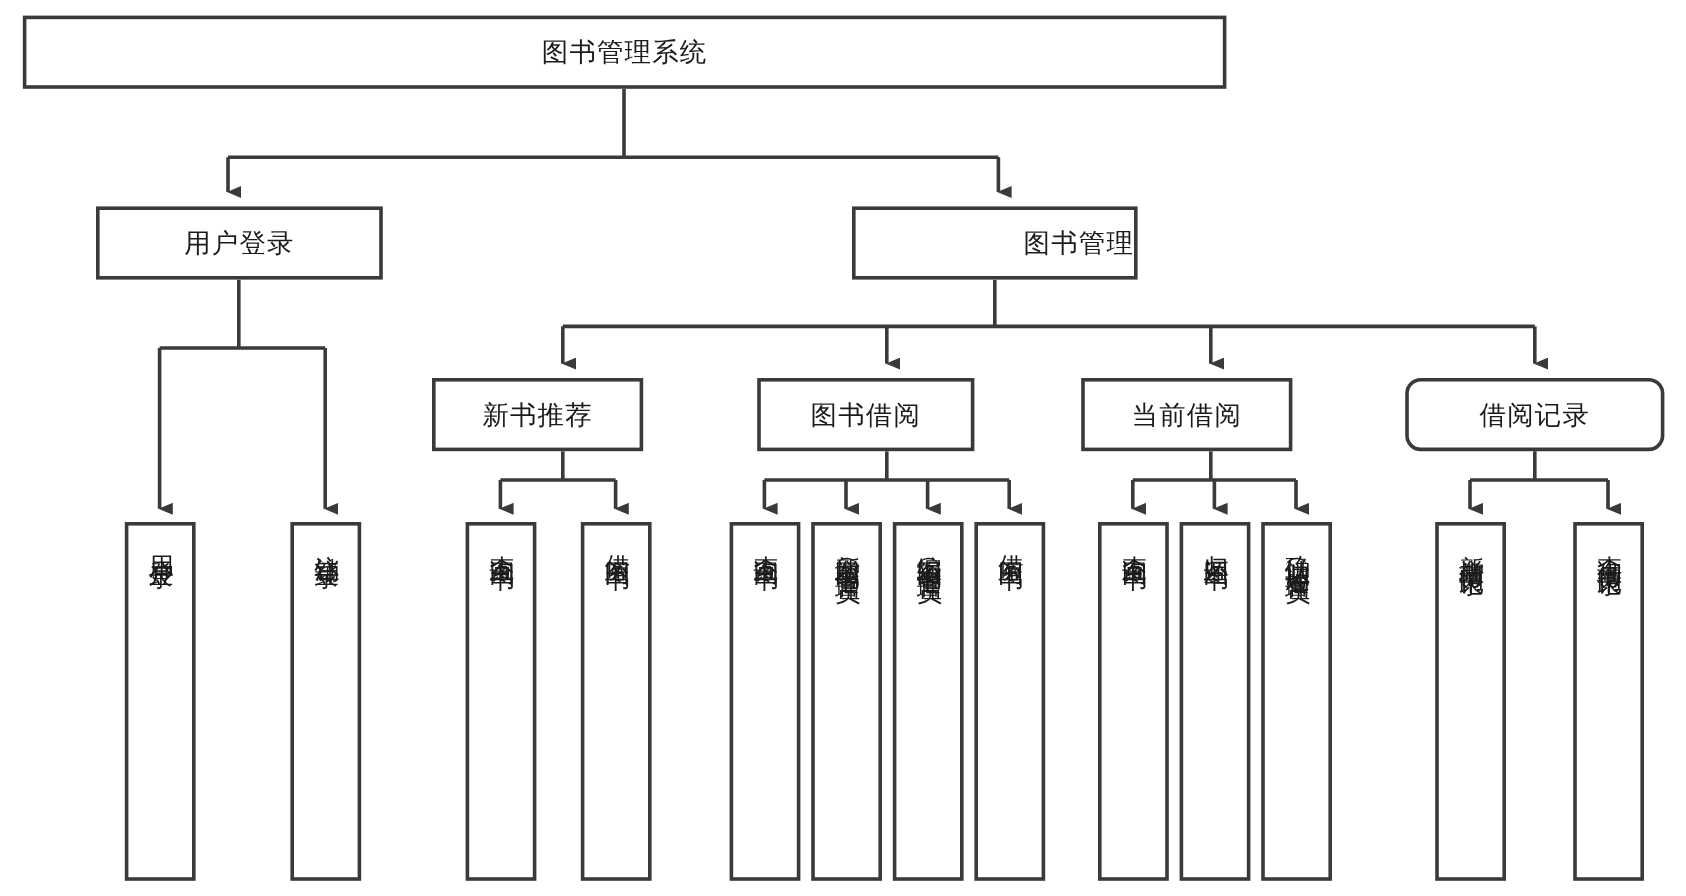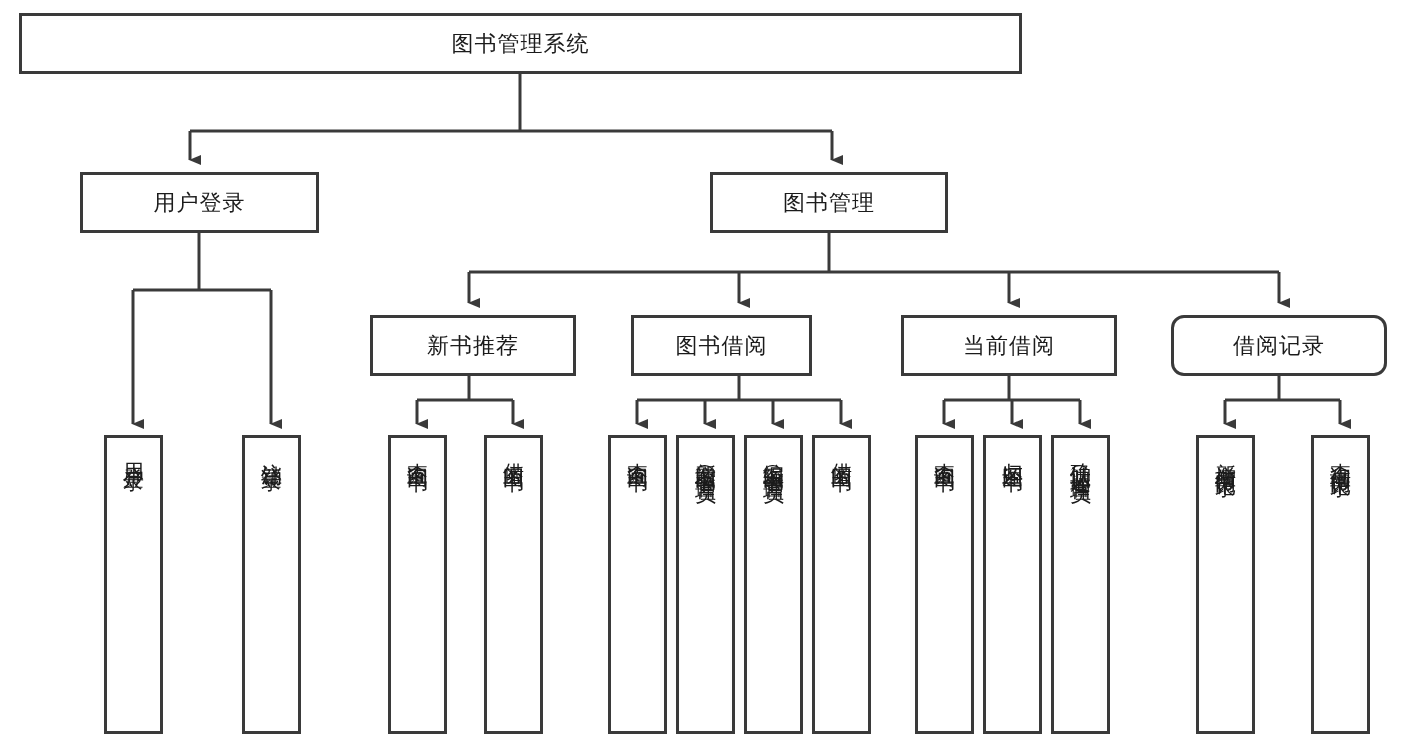--- a/index.html
+++ b/index.html
@@ -118,33 +118,33 @@
   </svg>
 
   <div class="node horiz" style="left:19px; top:13px; width:1003px; height:61px;">
     <span>图书管理系统</span>
   </div>
 
   <div class="node horiz" style="left:80px; top:172px; width:239px; height:61px;">
     <span>用户登录</span>
   </div>
 
-  <div class="node horiz" style="left:710px; top:172px; width:238px; height:61px;">
+  <div class="node horiz" style="left:710px; top:172px; width:238px; height:61px;justify-content:flex-end;">
     <span>图书管理</span>
   </div>
 
-  <div class="node horiz" style="left:370px; top:315px; width:206px; height:61px;">
+  <div class="node horiz" style="left:360px; top:315px; width:176px; height:61px;">
     <span>新书推荐</span>
   </div>
 
   <div class="node horiz" style="left:631px; top:315px; width:181px; height:61px;">
     <span>图书借阅</span>
   </div>
 
-  <div class="node horiz" style="left:901px; top:315px; width:216px; height:61px;">
+  <div class="node horiz" style="left:901px; top:315px; width:176px; height:61px;">
     <span>当前借阅</span>
   </div>
 
   <div class="node horiz" style="left:1171px; top:315px; width:216px; height:61px;border-radius:13px;">
     <span>借阅记录</span>
   </div>
 
   <div class="node vert" style="left:104px; top:435px; width:59px; height:299px;">
     <span class="vtext">用户登录</span>
   </div>

